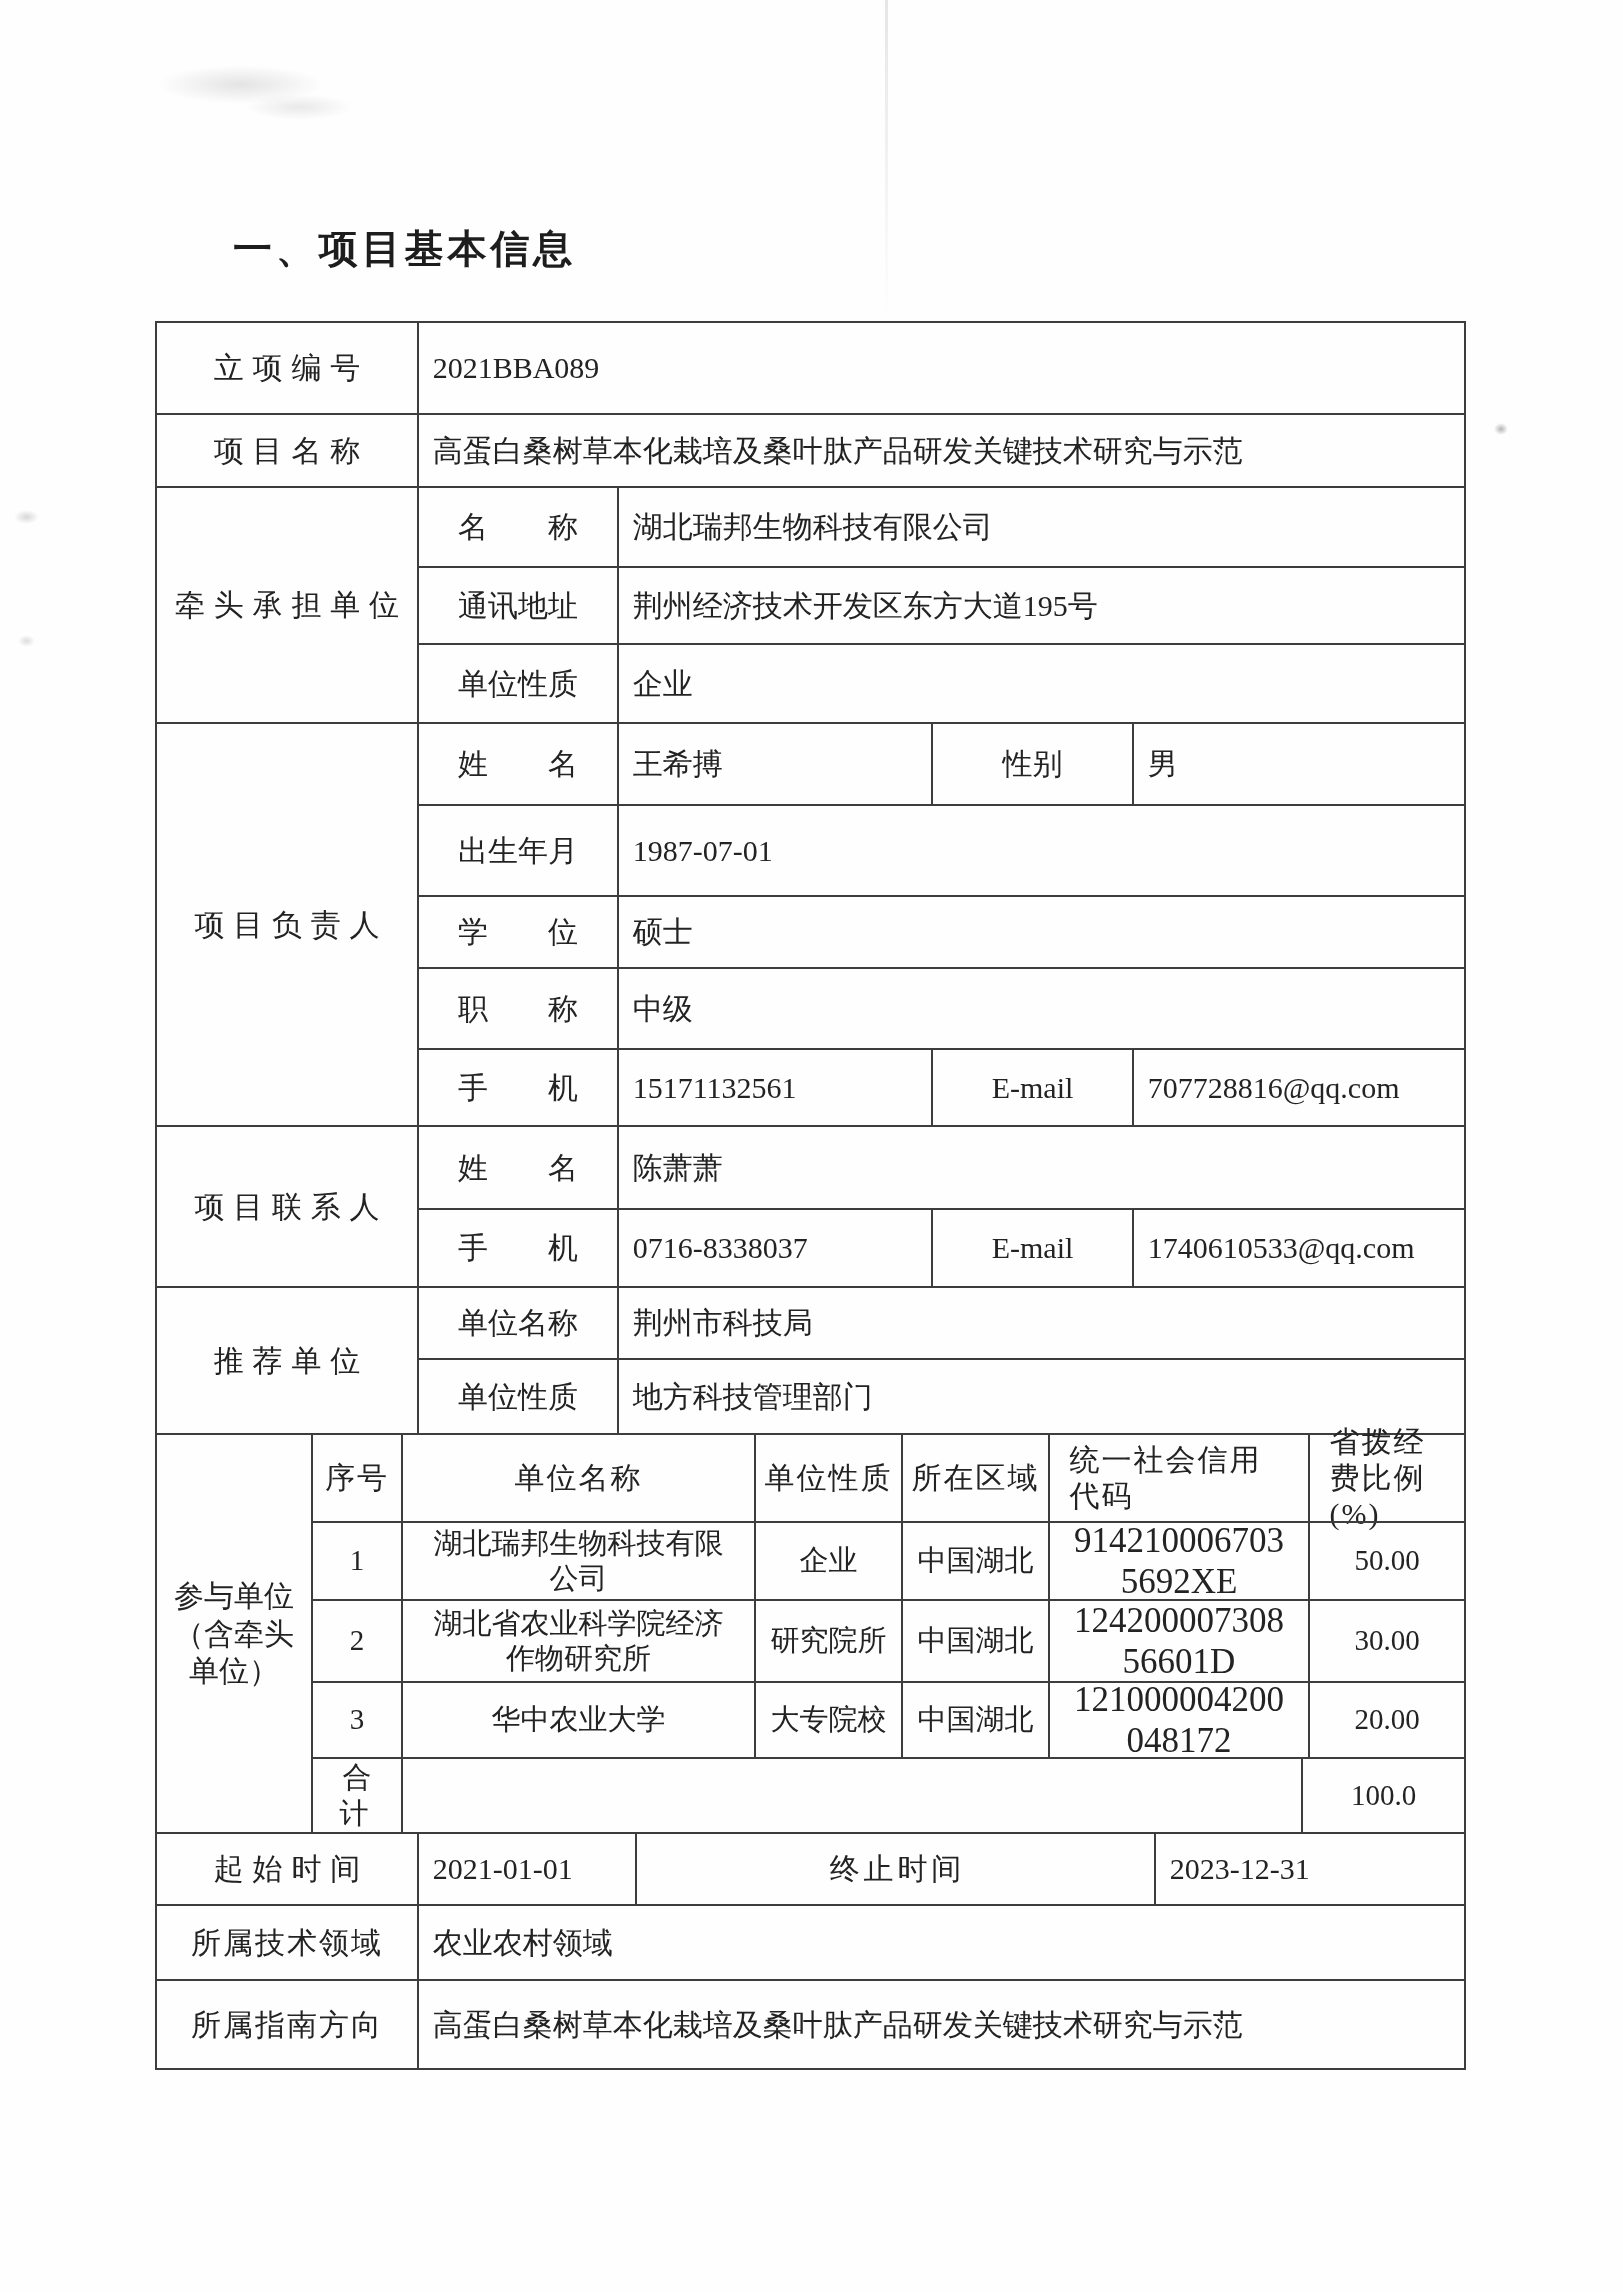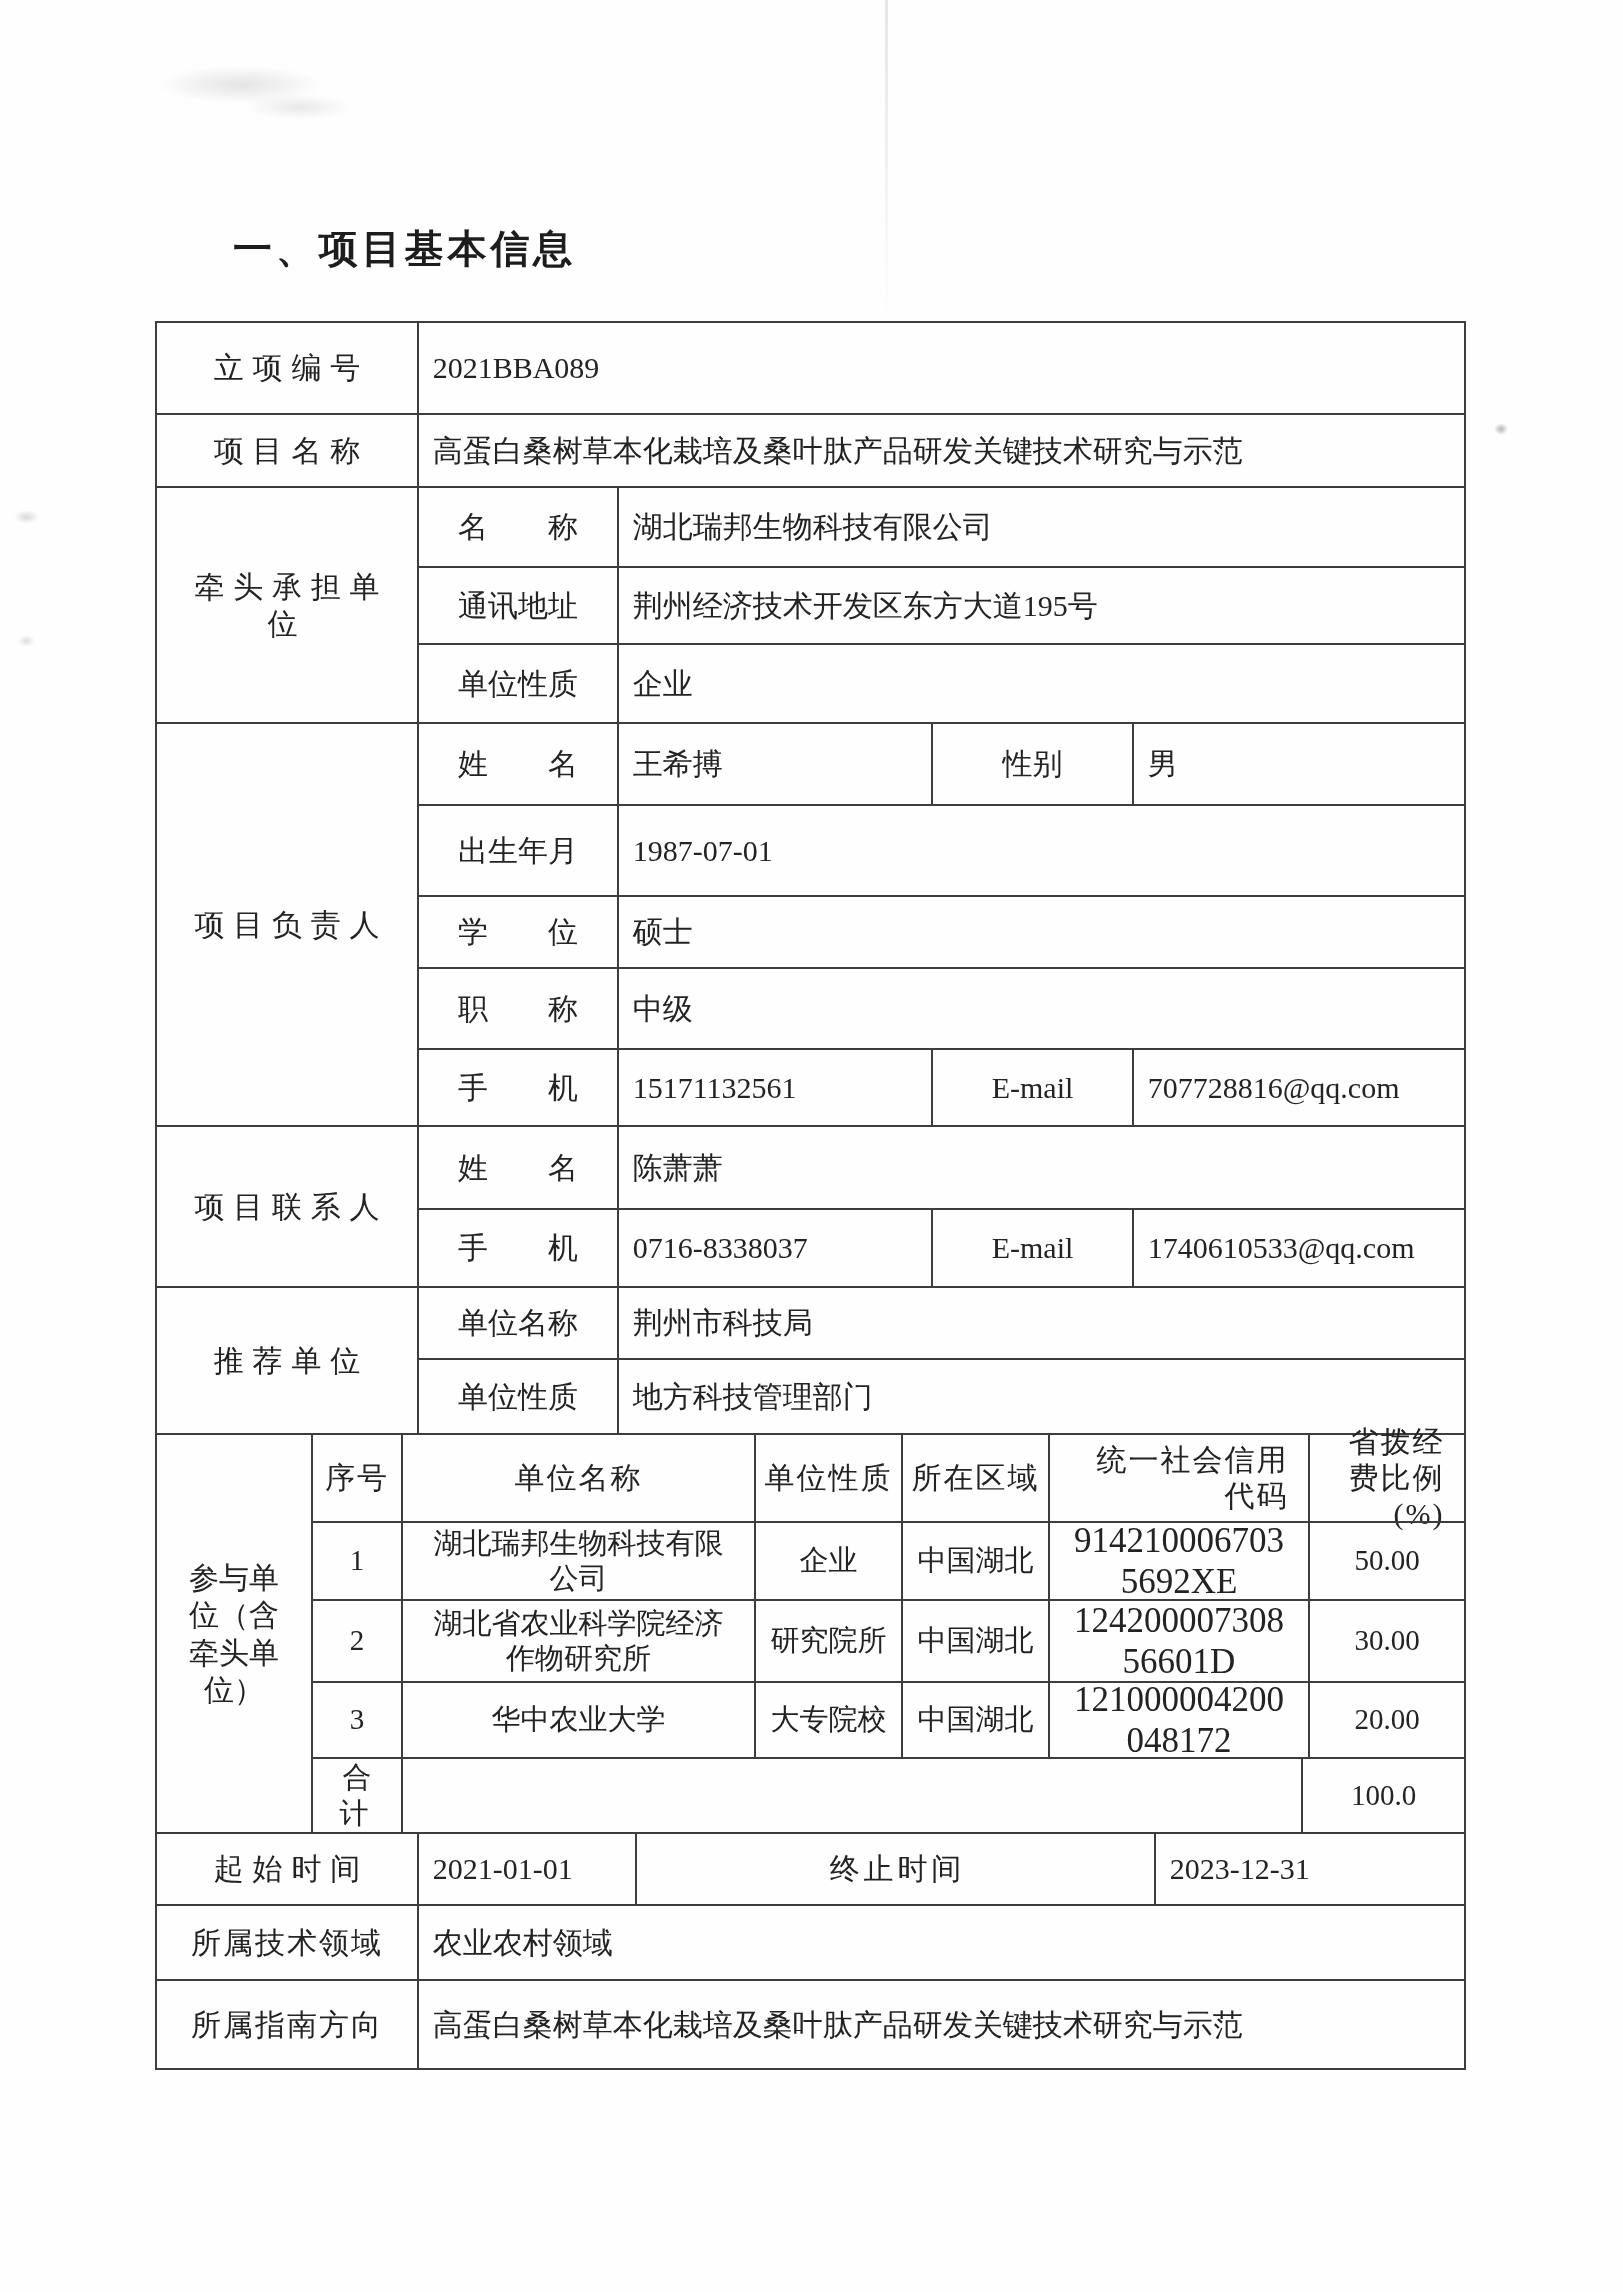--- a/index.html
+++ b/index.html
@@ -16,27 +16,27 @@
   }
   .tbl{
     position:absolute; left:155px; top:321px; width:1311px;
     border:2.9px solid var(--line); font-size:30px; line-height:1.25;
   }
   .tbl > div + div{ border-top:2.9px solid var(--line); }
   .row{ display:flex; }
   .row > div + div{ border-left:2.9px solid var(--line); }
   .sec{ display:flex; }
   .sec-label{ flex-shrink:0; display:flex; align-items:center; justify-content:center;
-              text-align:center; padding:0 23px; }
+              text-align:center; padding:0 8px; }
   .sec-body{ flex:1 1 auto; min-width:0; display:flex; flex-direction:column;
              border-left:2.9px solid var(--line); }
   .sec-body > div + div{ border-top:2.9px solid var(--line); }
   .cell{ flex-shrink:0; display:flex; align-items:center; min-width:0; }
   .grow{ flex:1 1 auto; }
-  .lab{ justify-content:center; text-align:right; padding:0 5.9px; }
+  .lab{ justify-content:center; text-align:left; padding:0 5.9px; }
   .main-lab{ letter-spacing:8.8px; text-indent:8.8px; }
   .val{ padding:0 13.7px; justify-content:flex-start; text-align:left; }
   .ctr{ justify-content:center; text-align:center; padding:0 9.8px; }
   .phdr{ font-size:30px; letter-spacing:2px; line-height:1.2; }
   .pcell{ font-size:29px; line-height:1.22; }
   .code{ font-size:35px; padding:0 23.5px; word-break:break-all; line-height:1.18; }
   .codehdr{ padding:0 19.6px; }
   .pcthdr{ padding:0 19.6px; }
   .total-lab{ letter-spacing:5.9px; text-indent:5.9px; }
   .artifact{ position:absolute; pointer-events:none; }

